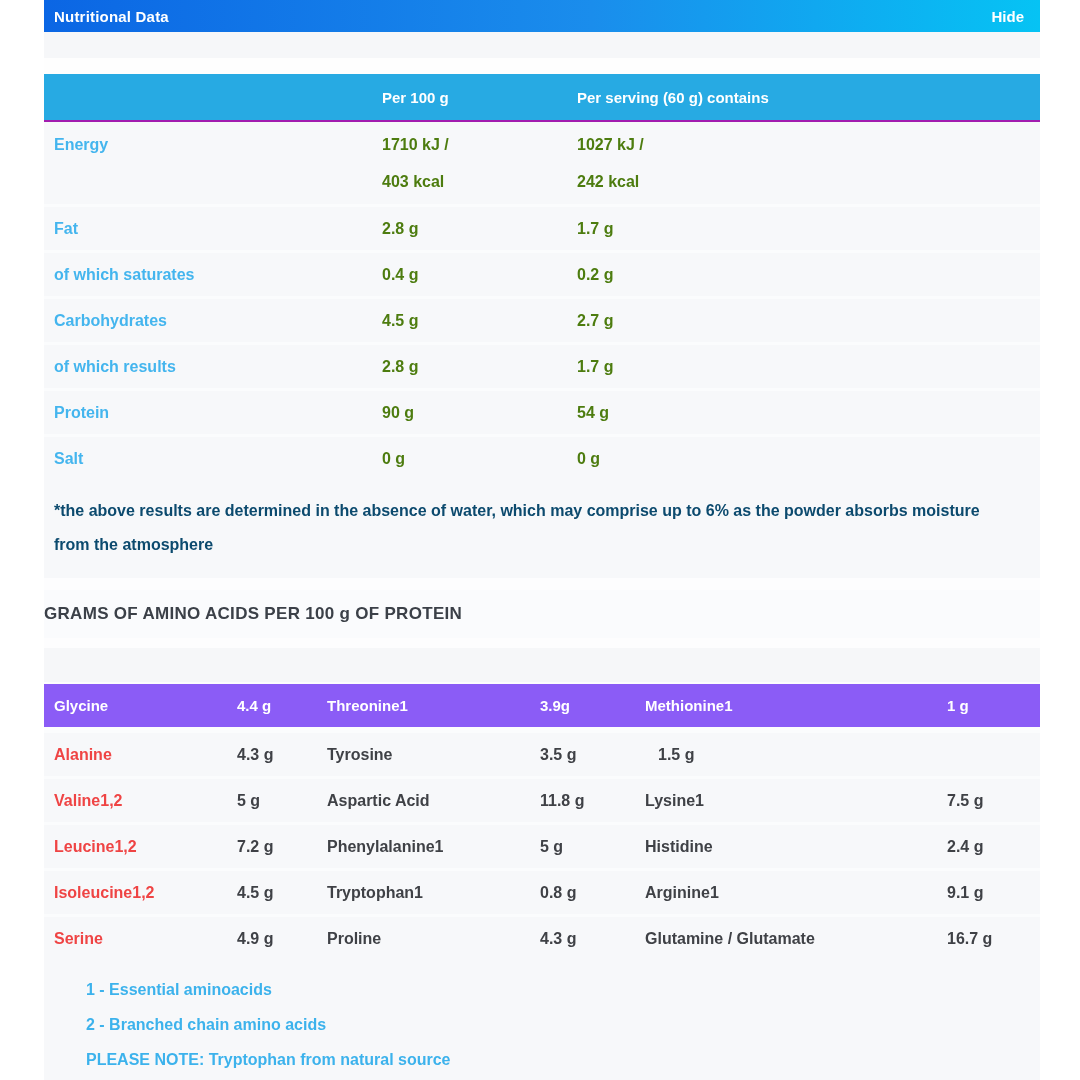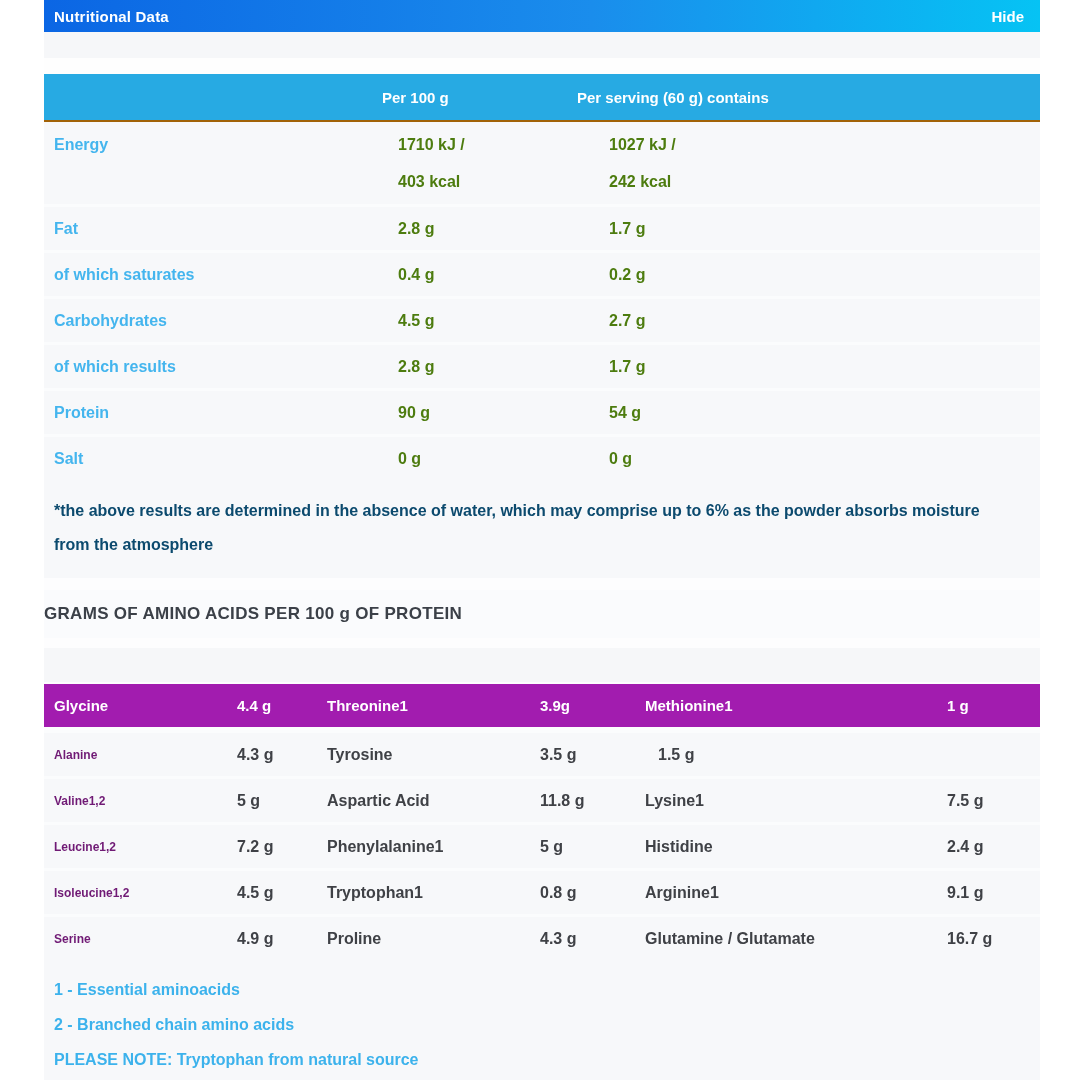--- a/index.html
+++ b/index.html
@@ -13,56 +13,56 @@
               background:linear-gradient(90deg,#0b66e4 0%,#1a8dec 55%,#06c3f4 100%); }
   .titlebar .title { color:#ffffff; font-size:15px; font-weight:bold; letter-spacing:.2px; }
   .titlebar .hide  { color:#ffffff; font-size:15px; font-weight:bold; cursor:pointer; }
 
   .band-gray   { height:26px; background:#f6f7f9; }
   .band-white  { height:16px; background:#fefefe; }
 
   
   .ntable-header { height:48px; background:#27aae3; display:grid;
                    grid-template-columns:328px 195px 1fr; align-items:center;
-                   padding-left:10px; border-bottom:2px solid #a16207; }
+                   padding-left:10px; border-bottom:2px solid #a21caf; }
   .ntable-header .hcell { color:#ffffff; font-size:15px; font-weight:bold; }
 
   .ntable-body { background:#f7f8fa; }
   .nrow { display:grid; grid-template-columns:328px 195px 1fr; align-items:center;
-          height:46px; padding-left:10px; border-top:3px solid #fbfcfd;gap:16px; }
+          height:46px; padding-left:10px; border-top:3px solid #fbfcfd; }
   .nrow:first-child { border-top:none; }
   .nrow-energy { height:82px; align-items:start; padding-top:4px; }
   .nrow-energy .ncell { line-height:37px; }
   .nlabel { color:#44b5ee; font-size:16px; font-weight:bold; }
   .nval   { color:#4d7c0f; font-size:16px; font-weight:bold; }
   .nval span { display:block; }
 
   .nfoot { background:#f7f8fa; padding:14px 0 0 10px; height:98px; }
   .nfoot .note { color:#0c4a6e; font-size:16px; font-weight:bold; line-height:34px; max-width:940px; }
 
   .gap-white-12 { height:12px; background:#fdfdfe; }
   .heading-band { height:48px; background:#fafbfd; display:flex; align-items:center; }
   .heading-band .heading { color:#3b4048; font-size:17px; font-weight:bold; letter-spacing:.3px; }
   .gap-white-10 { height:10px; background:#fdfdfe; }
   .band-gray-34 { height:34px; background:#f6f7f9; }
   .gap-white-2  { height:2px; background:#fdfdfe; }
 
   
   .agrid { display:grid; grid-template-columns:183px 90px 213px 105px 289px 1fr;
            align-items:center; padding-left:10px; height:46px; }
-  .aheader { background:#a21caf; border-bottom:3px solid #fdfdfe; }
+  .aheader { background:#8b5cf6; border-bottom:3px solid #fdfdfe; }
   .aheader .acell { color:#ffffff; font-size:15px; font-weight:bold; }
   .arow { background:#f7f8fa; border-top:3px solid #fbfcfd; }
   .arow:nth-of-type(2) { border-top:none; }
-  .aname1 { color:#701a75; font-size:12px; font-weight:bold; }
+  .aname1 { color:#ef4444; font-size:16px; font-weight:bold; }
   .acell-dark { color:#3f4146; font-size:16px; font-weight:bold; }
   .acell-last { padding-left:13px; }
 
   .anotes { background:#f7f8fa; padding:12px 0 0 10px; height:120px; }
-  .anotes .note { color:#3cb2ec; font-size:16px; font-weight:bold; line-height:35px; }
+  .anotes .note { color:#3cb2ec; font-size:16px; font-weight:bold; line-height:35px;margin-left:32px; }
 </style>
 </head>
 <body>
 
 <div class="widget">
 
   <div class="titlebar">
     <span class="title">Nutritional Data</span>
     <span class="hide">Hide</span>
   </div>

